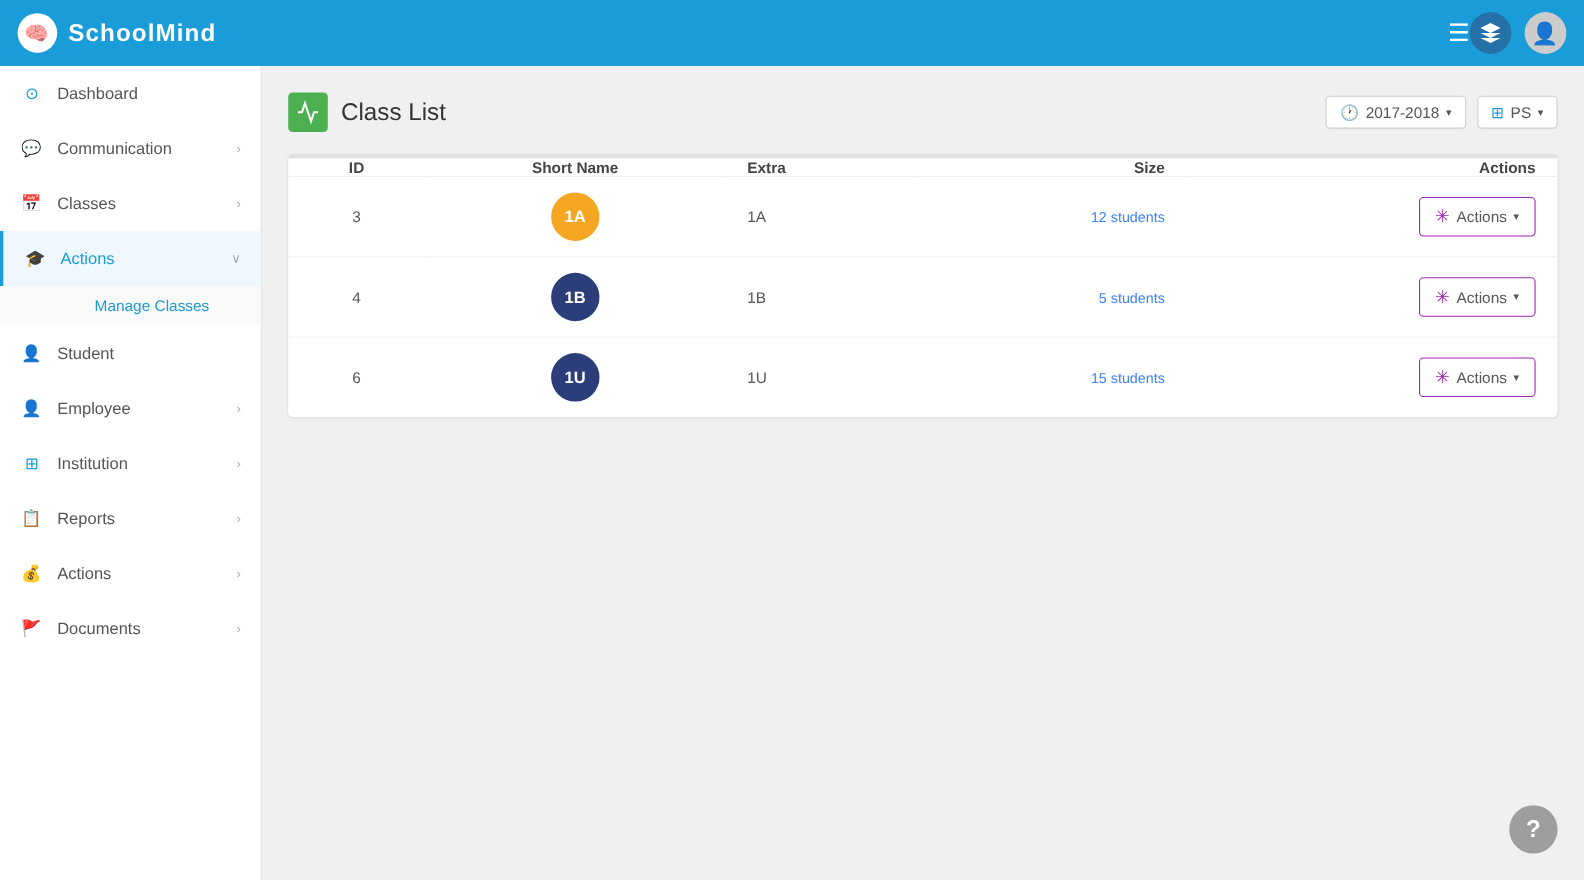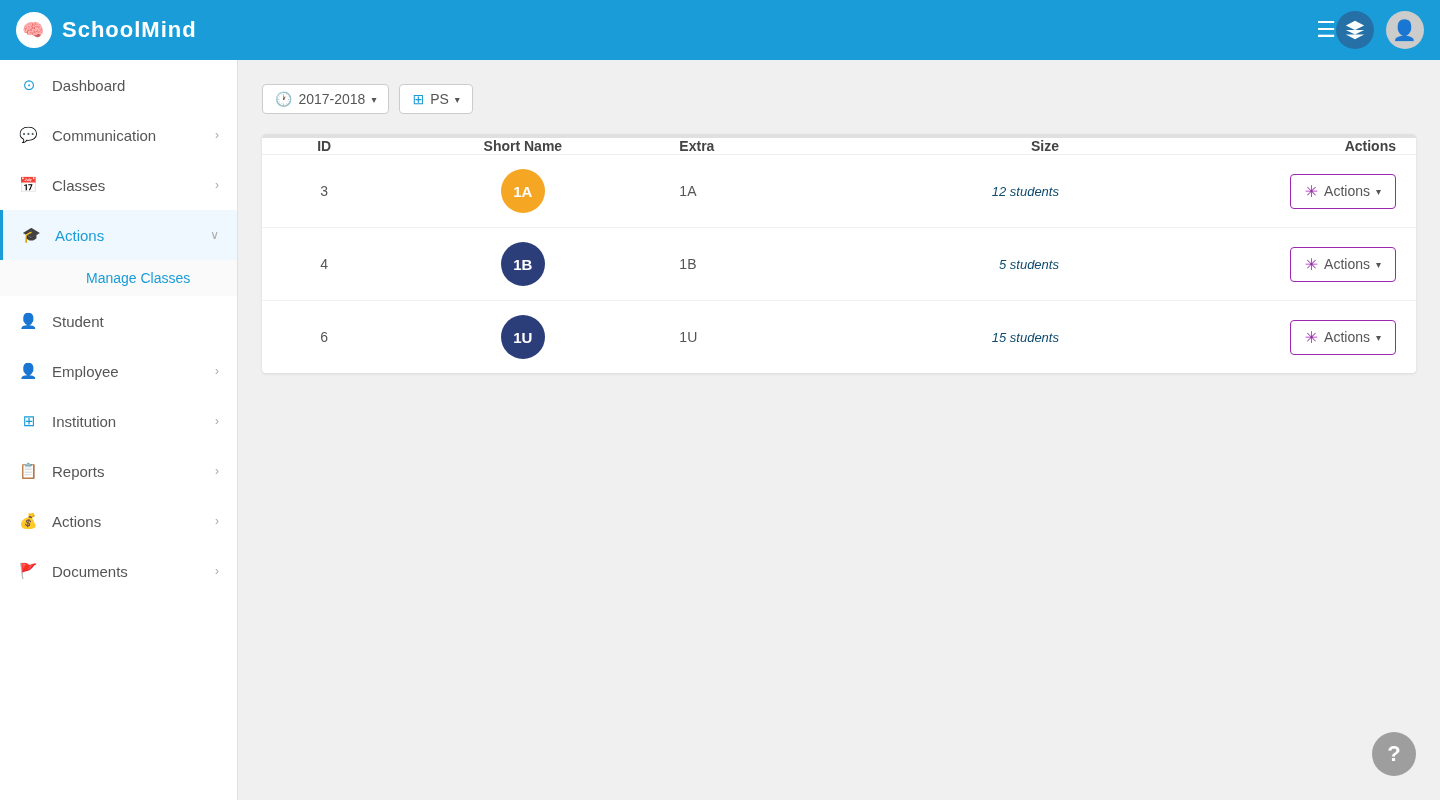--- a/index.html
+++ b/index.html
@@ -223,21 +223,21 @@
       justify-content: center;
       color: white;
       font-weight: bold;
       font-size: 15px;
       margin: 0 auto;
     }
     .badge-orange { background: #f5a623; }
     .badge-darkblue { background: #2c3e7a; }
     .badge-navy { background: #2c3e7a; }
 
-    .size-text { color: #0c4a6e; font-size: 13px; font-style: italic; }
+    .size-text { color: #3b82f6; font-size: 13px; }
 
     .actions-btn {
       display: flex;
       align-items: center;
       gap: 6px;
       border: 1px solid #9c27b0;
       background: white;
       border-radius: 4px;
       padding: 7px 14px;
       cursor: pointer;
@@ -353,20 +353,28 @@
     <div class="sidebar-item">
       <span class="icon" style="color:#e53935;">🚩</span>
       <span>Documents</span>
       <span class="chevron">›</span>
     </div>
   </nav>
 
   <main class="main">
 
     <div class="page-header">
+      <div class="page-title-area">
+        <div class="page-title-icon">
+          <svg width="22" height="22" viewBox="0 0 24 24" fill="none" stroke="white" stroke-width="2">
+            <polyline points="22 12 18 12 15 21 9 3 6 12 2 12"></polyline>
+          </svg>
+        </div>
+        <h1 class="page-title">Class List</h1>
+      </div>
       <div class="page-controls">
         <button class="control-btn">
           <span class="btn-icon">🕐</span>
           <span>2017-2018</span>
           <span style="font-size:10px;">▾</span>
         </button>
         <button class="control-btn">
           <span class="btn-icon" style="color:#1a9cd8;">⊞</span>
           <span>PS</span>
           <span style="font-size:10px;">▾</span>

